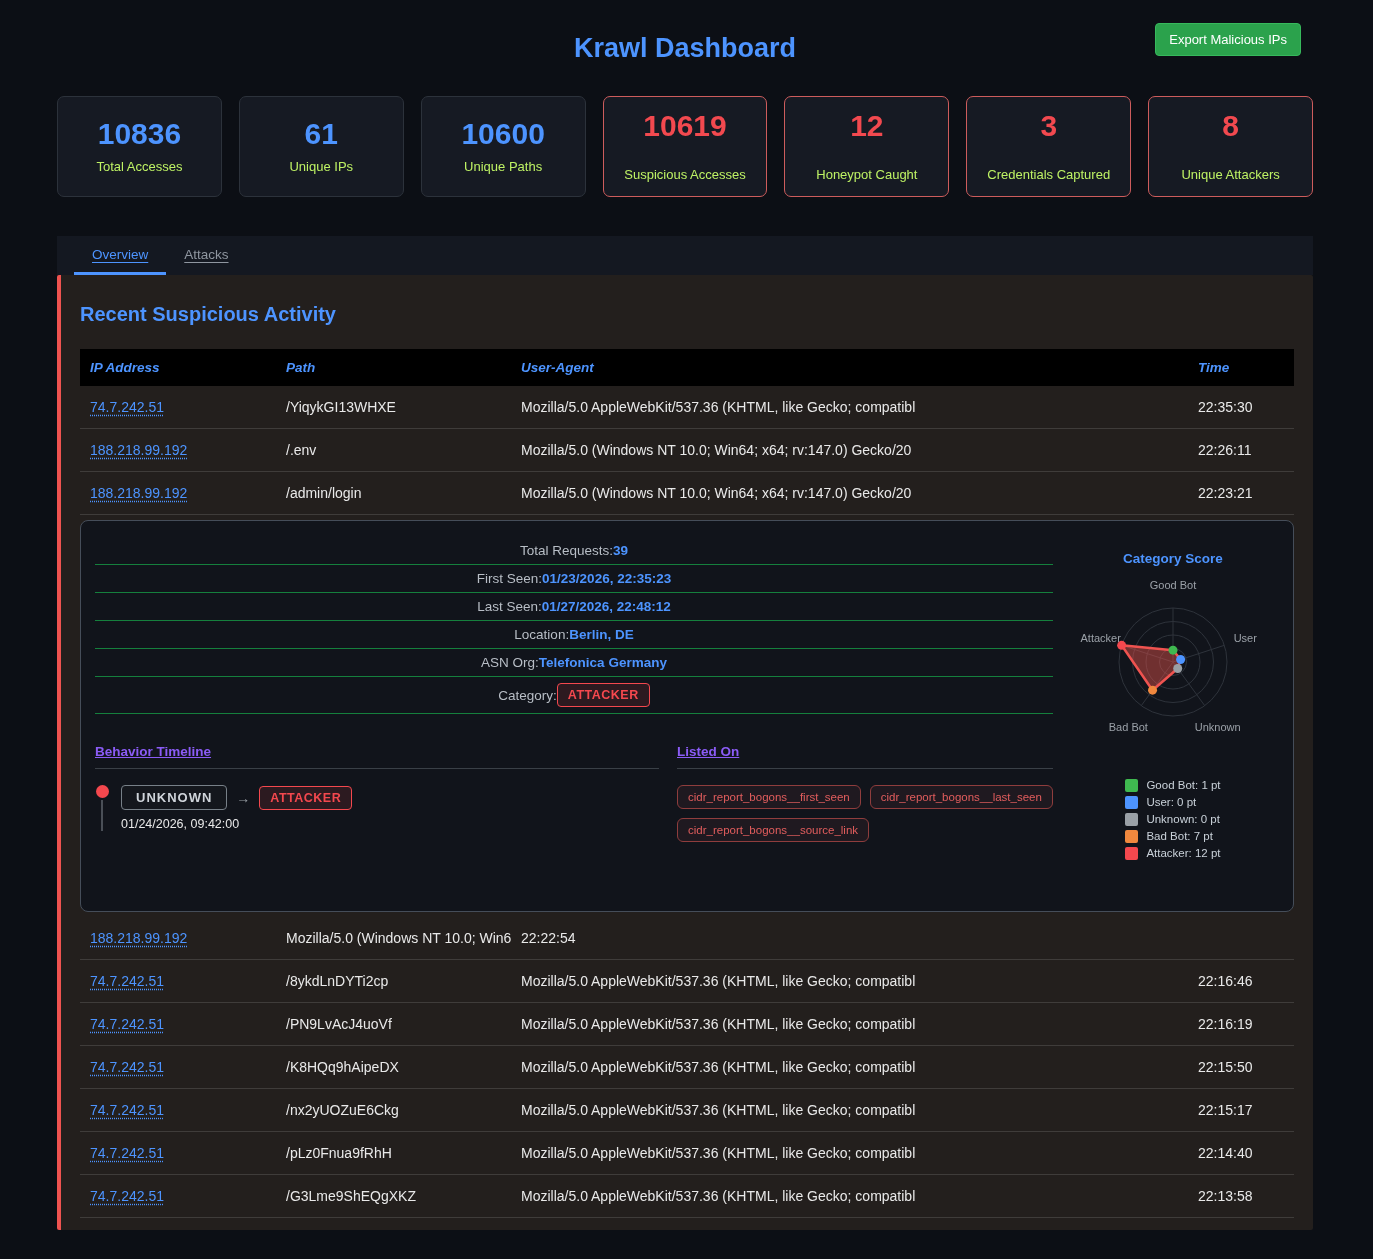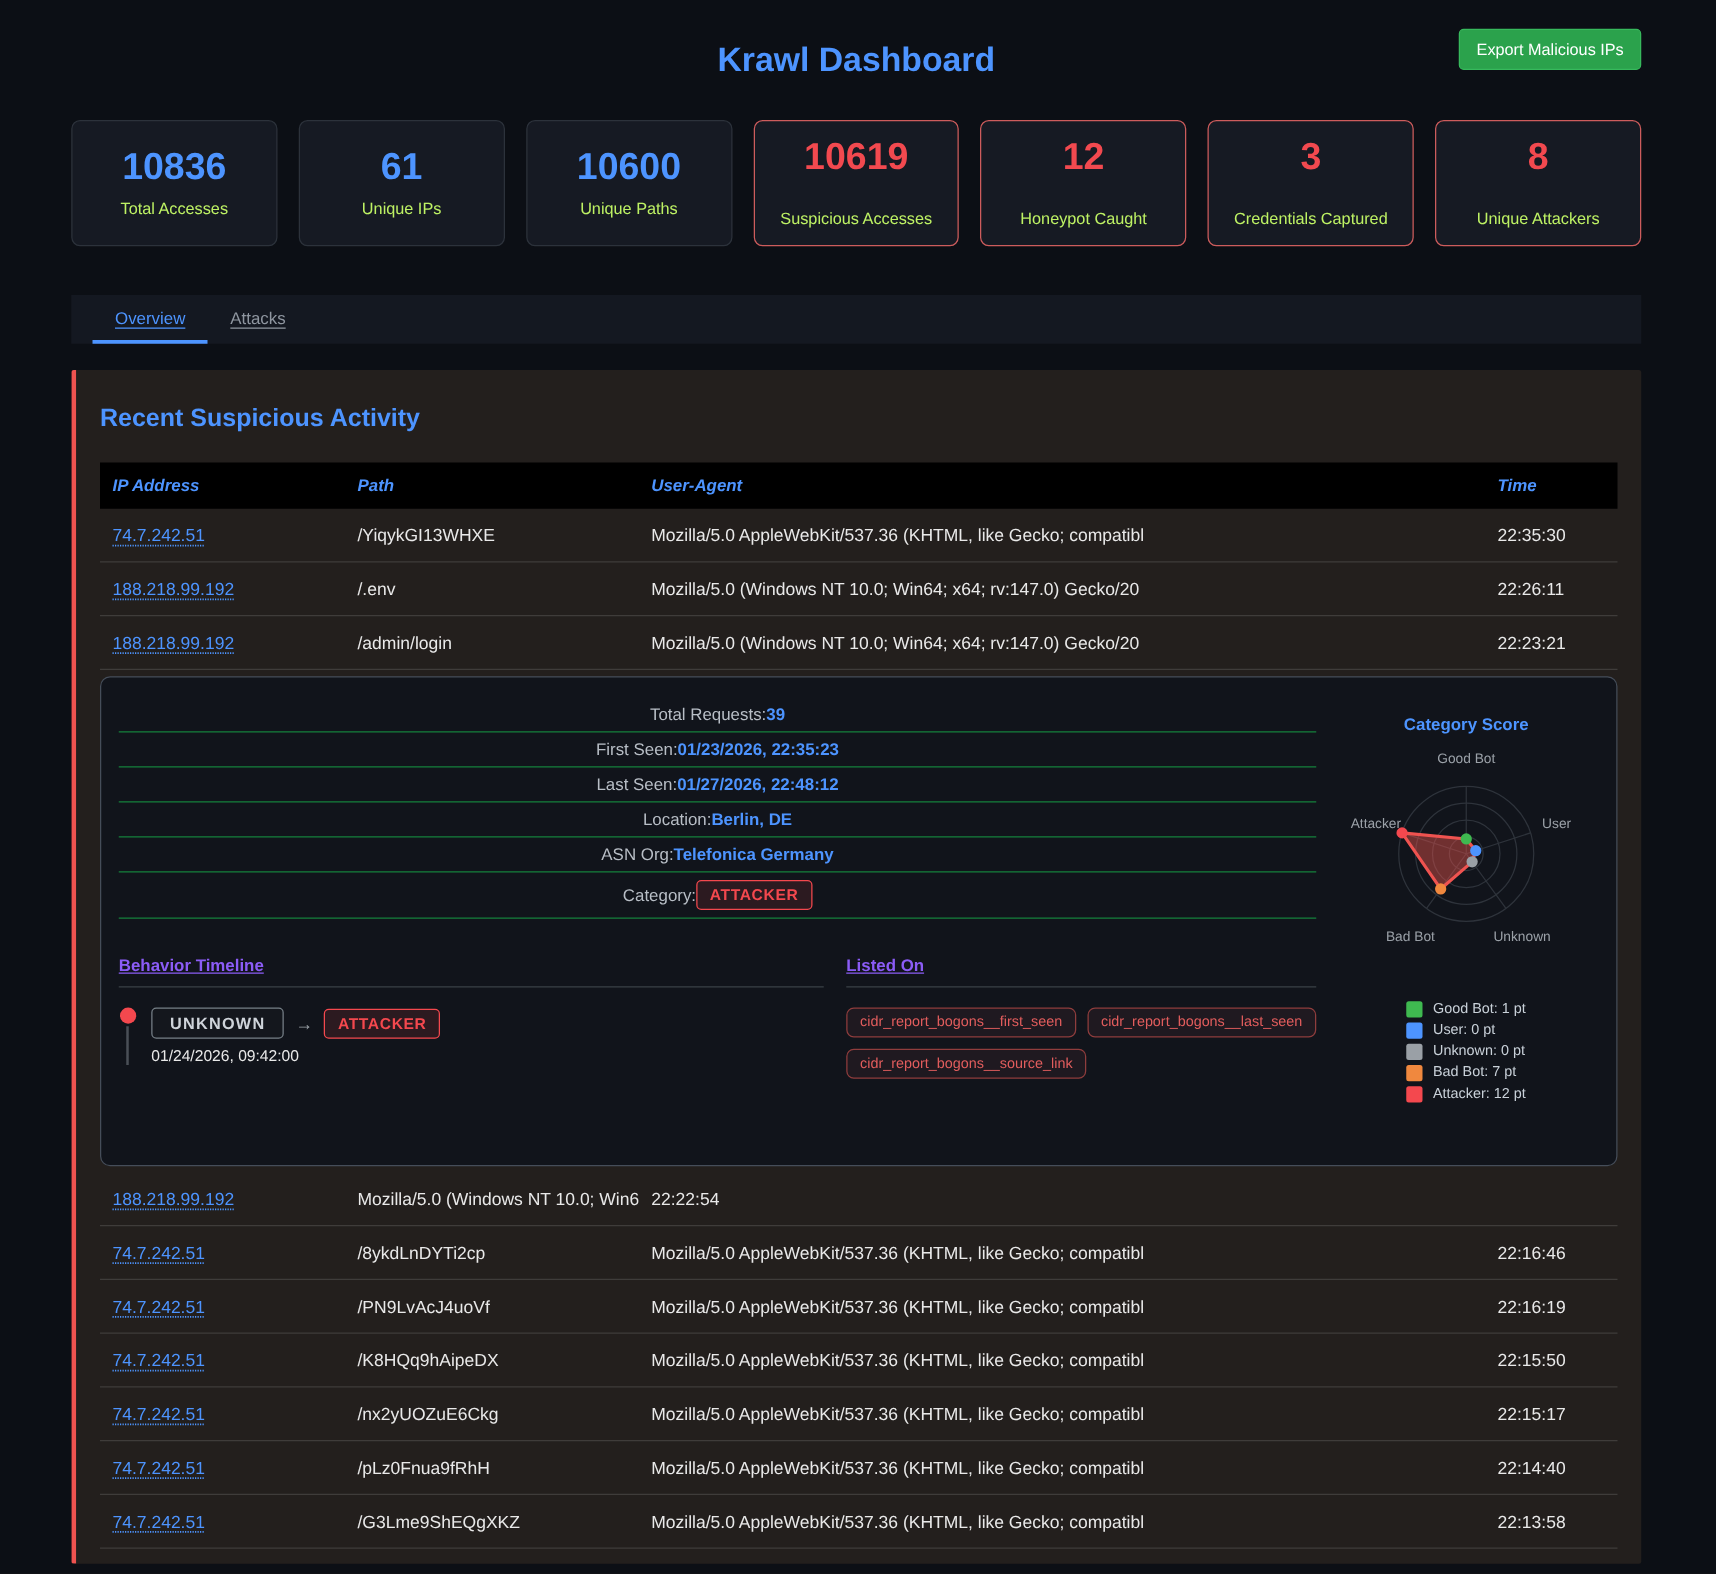--- a/index.html
+++ b/index.html
@@ -8,21 +8,21 @@
     width:1373px; height:1259px; overflow:hidden;
     background:#0c0f15; color:#e9e9e9;
     font-family:"Liberation Sans", sans-serif;
   }
   .container { padding:0 60px 0 57px; }
 
   
   .app-header { position:relative; height:96px; display:flex; align-items:center; justify-content:center; }
   .app-title { font-size:27px; font-weight:bold; color:#4d94ff; margin:0; }
   .export-btn {
-    position:absolute; right:0; top:23px;
+    position:absolute; right:12px; top:23px;
     background:#2ba24c; color:#fff; border:1px solid #37b95c; border-radius:4px;
     font-size:13px; padding:8px 13px; cursor:pointer; font-family:inherit;
   }
 
   
   .stats-row { display:flex; gap:17px; }
   .stat-card {
     flex:1; height:101px; display:flex; flex-direction:column; align-items:center; justify-content:center;
     background:#161a23; border:1px solid #2c323b; border-radius:7px;
   }
@@ -32,21 +32,21 @@
   .stat-label { font-size:13px; color:#bef264; margin-top:10px;text-align:right; }
 
   
   .tab-bar { margin-top:39px; height:39px; background:#141821; display:flex; align-items:stretch; padding-left:17px; }
   .tab { display:flex; align-items:center; padding:0 18px; font-size:13.5px; color:#8f96a0; cursor:pointer; border-bottom:3px solid transparent; }
   .tab .tab-label { text-decoration:underline; text-underline-offset:3px; }
   .tab.active { color:#4d94ff; border-bottom-color:#4d94ff; }
 
   
   .panel {
-    margin-top:21px; height:955px; overflow:hidden;
+    height:955px; overflow:hidden;
     background:#231f1d; border-left:4px solid #ef5350; border-radius:2px;
     padding:28px 19px 16px 19px;
   }
   .panel-title { font-size:20px; font-weight:bold; color:#4d94ff; margin:0 0 23px 0; }
 
   
   .t-head, .t-row { display:grid; grid-template-columns:196px 235px 1fr 106px; }
   .t-head { background:#000000;font-style:italic; }
   .th { padding:11px 10px; font-size:13.5px; font-weight:bold; color:#4d94ff; white-space:nowrap; }
   .t-row { border-bottom:1px solid rgba(255,255,255,0.13); }

